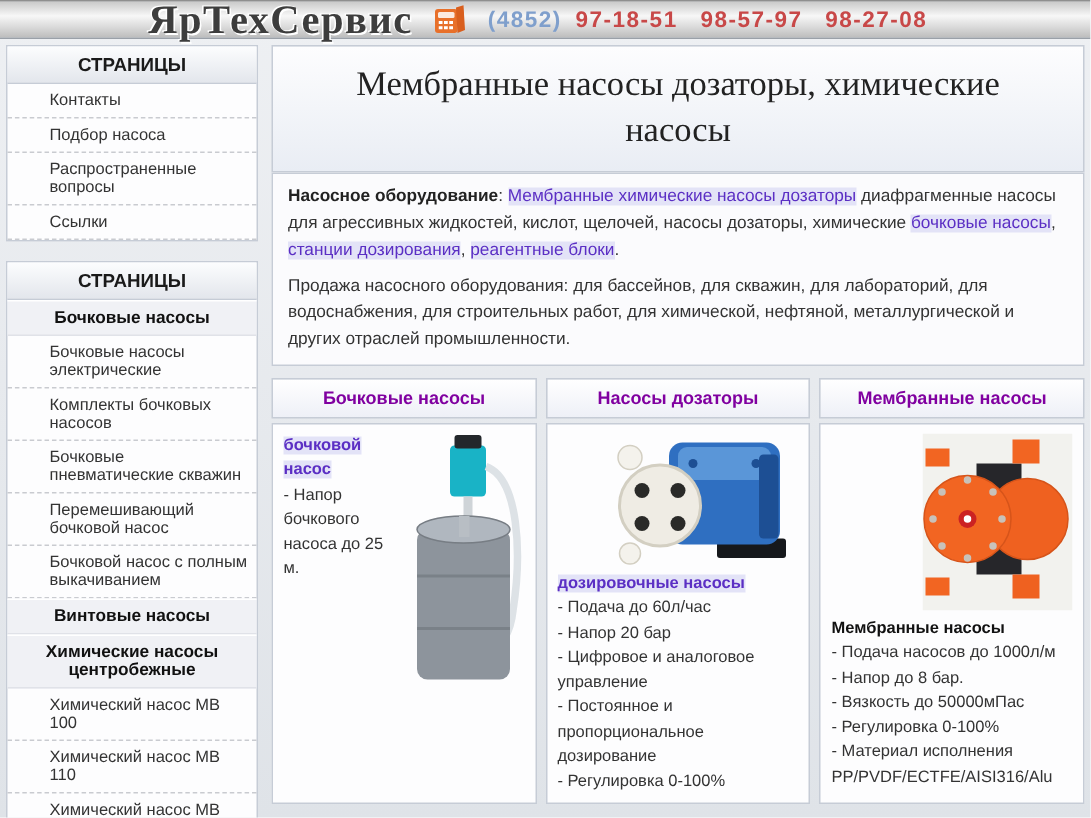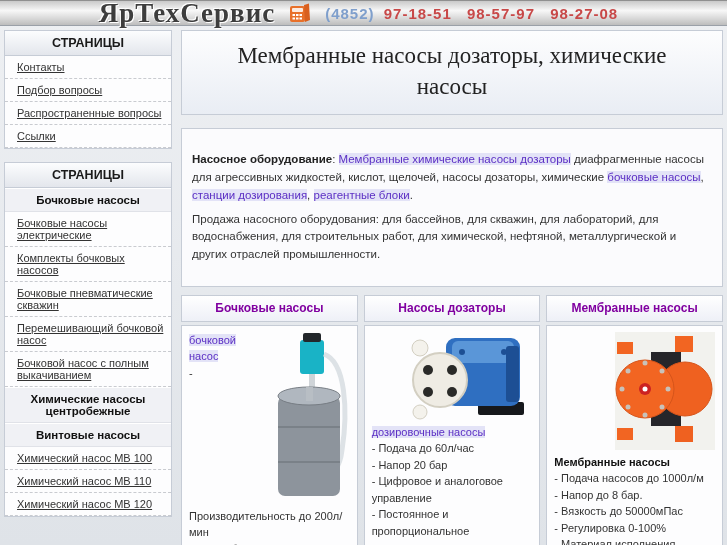--- a/index.html
+++ b/index.html
@@ -33,38 +33,38 @@
   .main { flex:1; min-width:0; }
   .panel {
     background:#fdfdfe; border:1px solid #c6ccd6; margin-bottom:13px;
   }
   .panel-h {
     text-align:center; font-weight:bold; font-size:12.5px; color:#1a1a1a;
     padding:5px 2px; background:linear-gradient(#fcfdfe,#e3e6ec);
     border-bottom:1px solid #c6ccd6;
   }
   .side-item {
-    font-size:11px; color:#333; padding:5px 4px 5px 12px;
-    border-bottom:1px dashed #c9cbd0; cursor:pointer;text-decoration:underline;
+    font-size:11px; color:#333; padding:5px 4px 5px 28px;
+    border-bottom:1px dashed #c9cbd0; cursor:pointer;
   }
   .group-h {
     text-align:center; font-weight:bold; font-size:11.5px; color:#111;
     background:#f0f1f5; padding:5px 4px; border-top:1px solid #fff;
     border-bottom:1px solid #e0e2e8; cursor:pointer;
   }
   
   .pagetitle {
     background:linear-gradient(#fdfdfe,#e9edf4);
     border:1px solid #c6ccd6; text-align:center;
     font-family:"Liberation Serif", serif; font-size:23px; color:#222;
     padding:9px 30px 12px 30px; line-height:1.35;
   }
   .introbox {
-    background:#fbfbfd; border:1px solid #c6ccd6; margin-top:13px;
-    padding:22px 10px; font-size:11.5px; line-height:1.55; color:#333;
+    background:#fbfbfd; border:1px solid #c6ccd6; margin-top:0;
+    padding:7px 10px; font-size:11.5px; line-height:1.55; color:#333;
   }
   .introbox p + p { margin-top:6px; }
   .lead { font-weight:bold; color:#222; }
   a.vlink, .vlink {
     color:#5b2fc4; text-decoration:none; cursor:pointer;
     background:#e3e3f7;
   }
   
   .cards { display:grid; grid-template-columns:repeat(3,1fr); gap:6px; margin-top:8px; }
   .card { display:flex; flex-direction:column; }
@@ -72,21 +72,21 @@
     background:linear-gradient(#ffffff,#eef0f7);
     border:1px solid #c6ccd6; text-align:center;
     color:#8000a0; font-weight:bold; font-size:12px;
     padding:4px 6px; line-height:1.4; cursor:pointer;
   }
   .card-b {
     background:#fdfdfe; border:1px solid #c6ccd6; margin-top:3px;
     padding:6px 7px; font-size:11px; line-height:1.5; flex:1;
   }
   .row1 .card-b { height:200px; }
-  .boldlink { font-weight:normal; }
+  .boldlink { font-weight:bold; }
   .spec { color:#333; }
   .img-r { float:right; margin:0 0 4px 4px; }
   .img-right-block { display:block; margin-left:auto; margin-bottom:4px; }
   .bold { font-weight:bold; color:#111; }
 </style>
 </head>
 <body>
 
 <div class="topbar">
   <span class="logo">ЯрТехСервис</span>
@@ -109,38 +109,38 @@
   </span>
 </div>
 
 <div class="wrap">
 
   <div class="sidebar">
 
     <div class="panel">
       <div class="panel-h">СТРАНИЦЫ</div>
       <div class="side-item">Контакты</div>
-      <div class="side-item">Подбор вопросы</div>
+      <div class="side-item">Подбор насоса</div>
       <div class="side-item">Распространенные вопросы</div>
       <div class="side-item">Ссылки</div>
     </div>
 
     <div class="panel">
       <div class="panel-h">СТРАНИЦЫ</div>
 
       <div class="group-h">Бочковые насосы</div>
       <div class="side-item">Бочковые насосы электрические</div>
       <div class="side-item">Комплекты бочковых насосов</div>
       <div class="side-item">Бочковые пневматические скважин</div>
       <div class="side-item">Перемешивающий бочковой насос</div>
       <div class="side-item">Бочковой насос с полным выкачиванием</div>
 
+      <div class="group-h">Винтовые насосы</div>
+
       <div class="group-h">Химические насосы центробежные</div>
-
-      <div class="group-h">Винтовые насосы</div>
       <div class="side-item">Химический насос МВ 100</div>
       <div class="side-item">Химический насос МВ 110</div>
       <div class="side-item">Химический насос МВ 120</div>
 
     </div>
   </div>
 
   <div class="main">
 
     <div class="pagetitle">Мембранные насосы дозаторы, химические насосы</div>
@@ -163,21 +163,20 @@
             <rect x="39" y="42" width="6" height="30" fill="#cfd4d8"></rect>
             <path d="M54 22 C76 30 78 80 72 118 C70 136 62 144 55 141" stroke="#dde2e6" stroke-width="5" fill="none"></path>
             <rect x="48" y="136" width="10" height="12" rx="2" fill="#9aa0a6"></rect>
             <rect x="8" y="64" width="62" height="100" rx="7" fill="#8d949c"></rect>
             <ellipse cx="39" cy="64" rx="31" ry="9" fill="#b0b7bf" stroke="#777d84" stroke-width="1"></ellipse>
             <line x1="8" y1="95" x2="70" y2="95" stroke="#7a8188" stroke-width="2"></line>
             <line x1="8" y1="130" x2="70" y2="130" stroke="#7a8188" stroke-width="2"></line>
             <rect x="36" y="55" width="7" height="14" fill="#b8bec4"></rect>
           </svg>
           <span class="vlink boldlink">бочковой насос</span>
-          <div class="spec">- Производительность до 200л/мин</div>
           <div class="spec">- Напор бочкового насоса до 25 м.</div>
           
           
           
           
         </div>
       </div>
 
       <div class="card">
         <div class="card-h">Насосы дозаторы</div>

